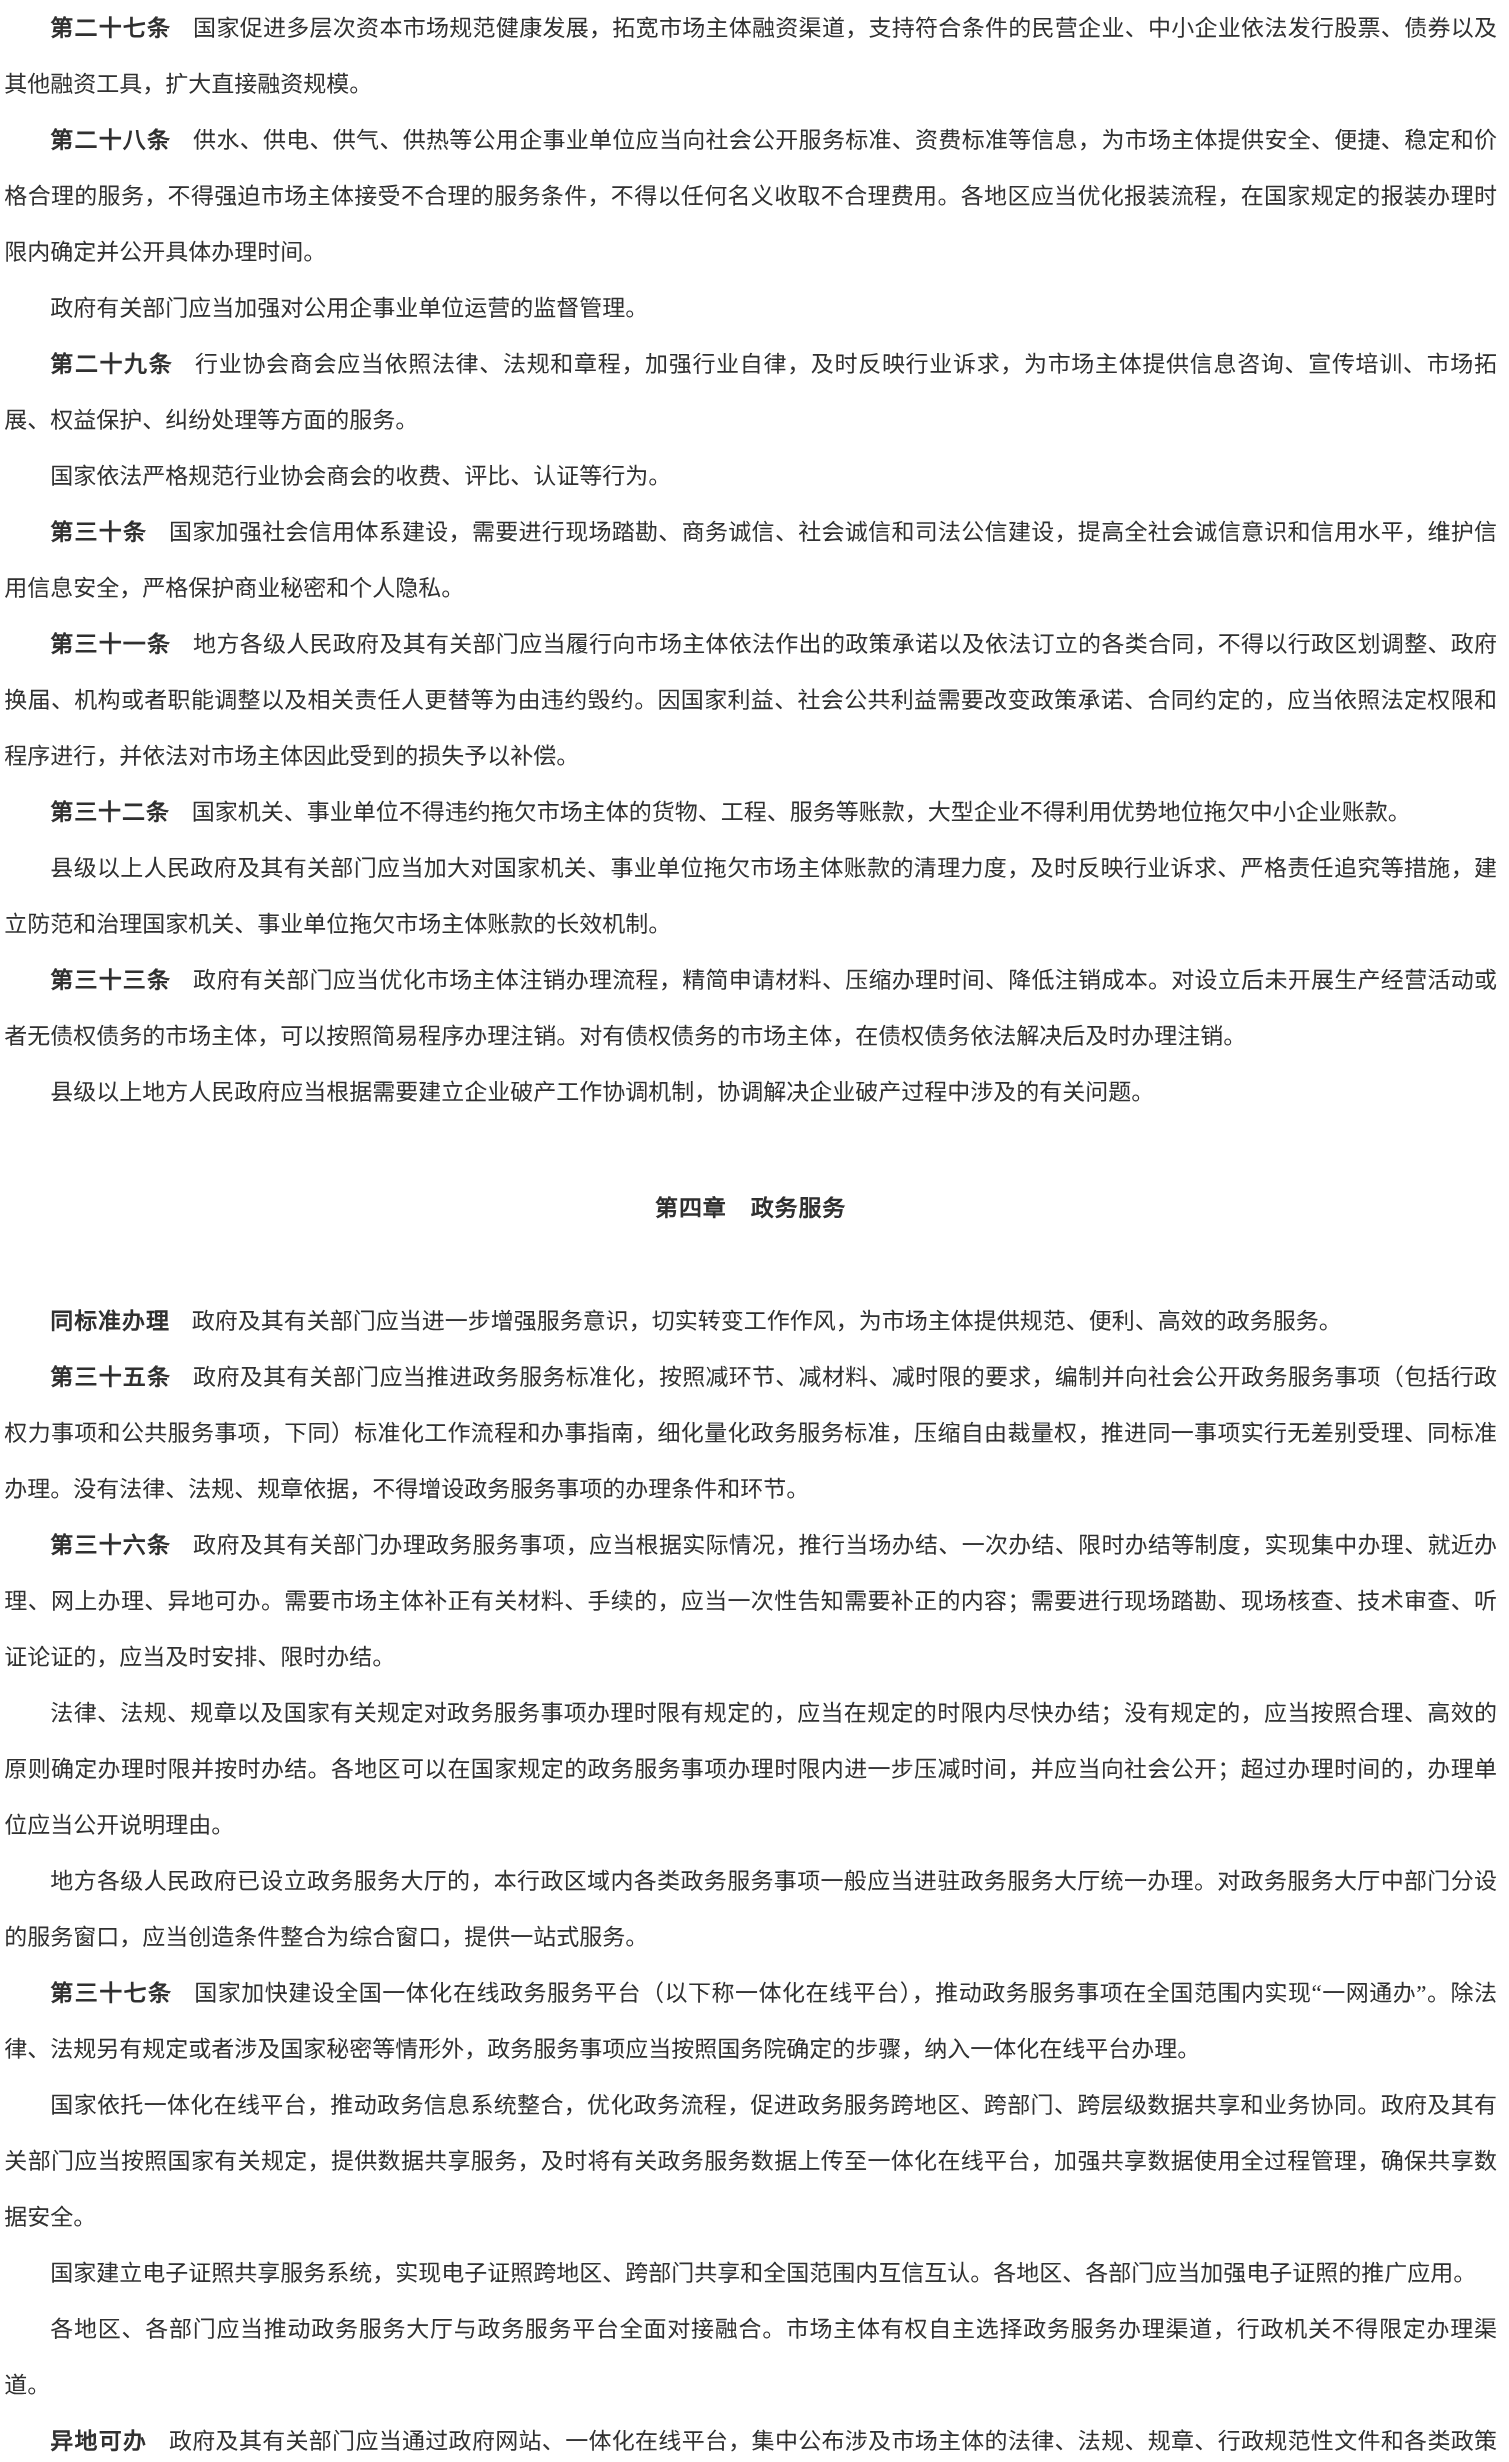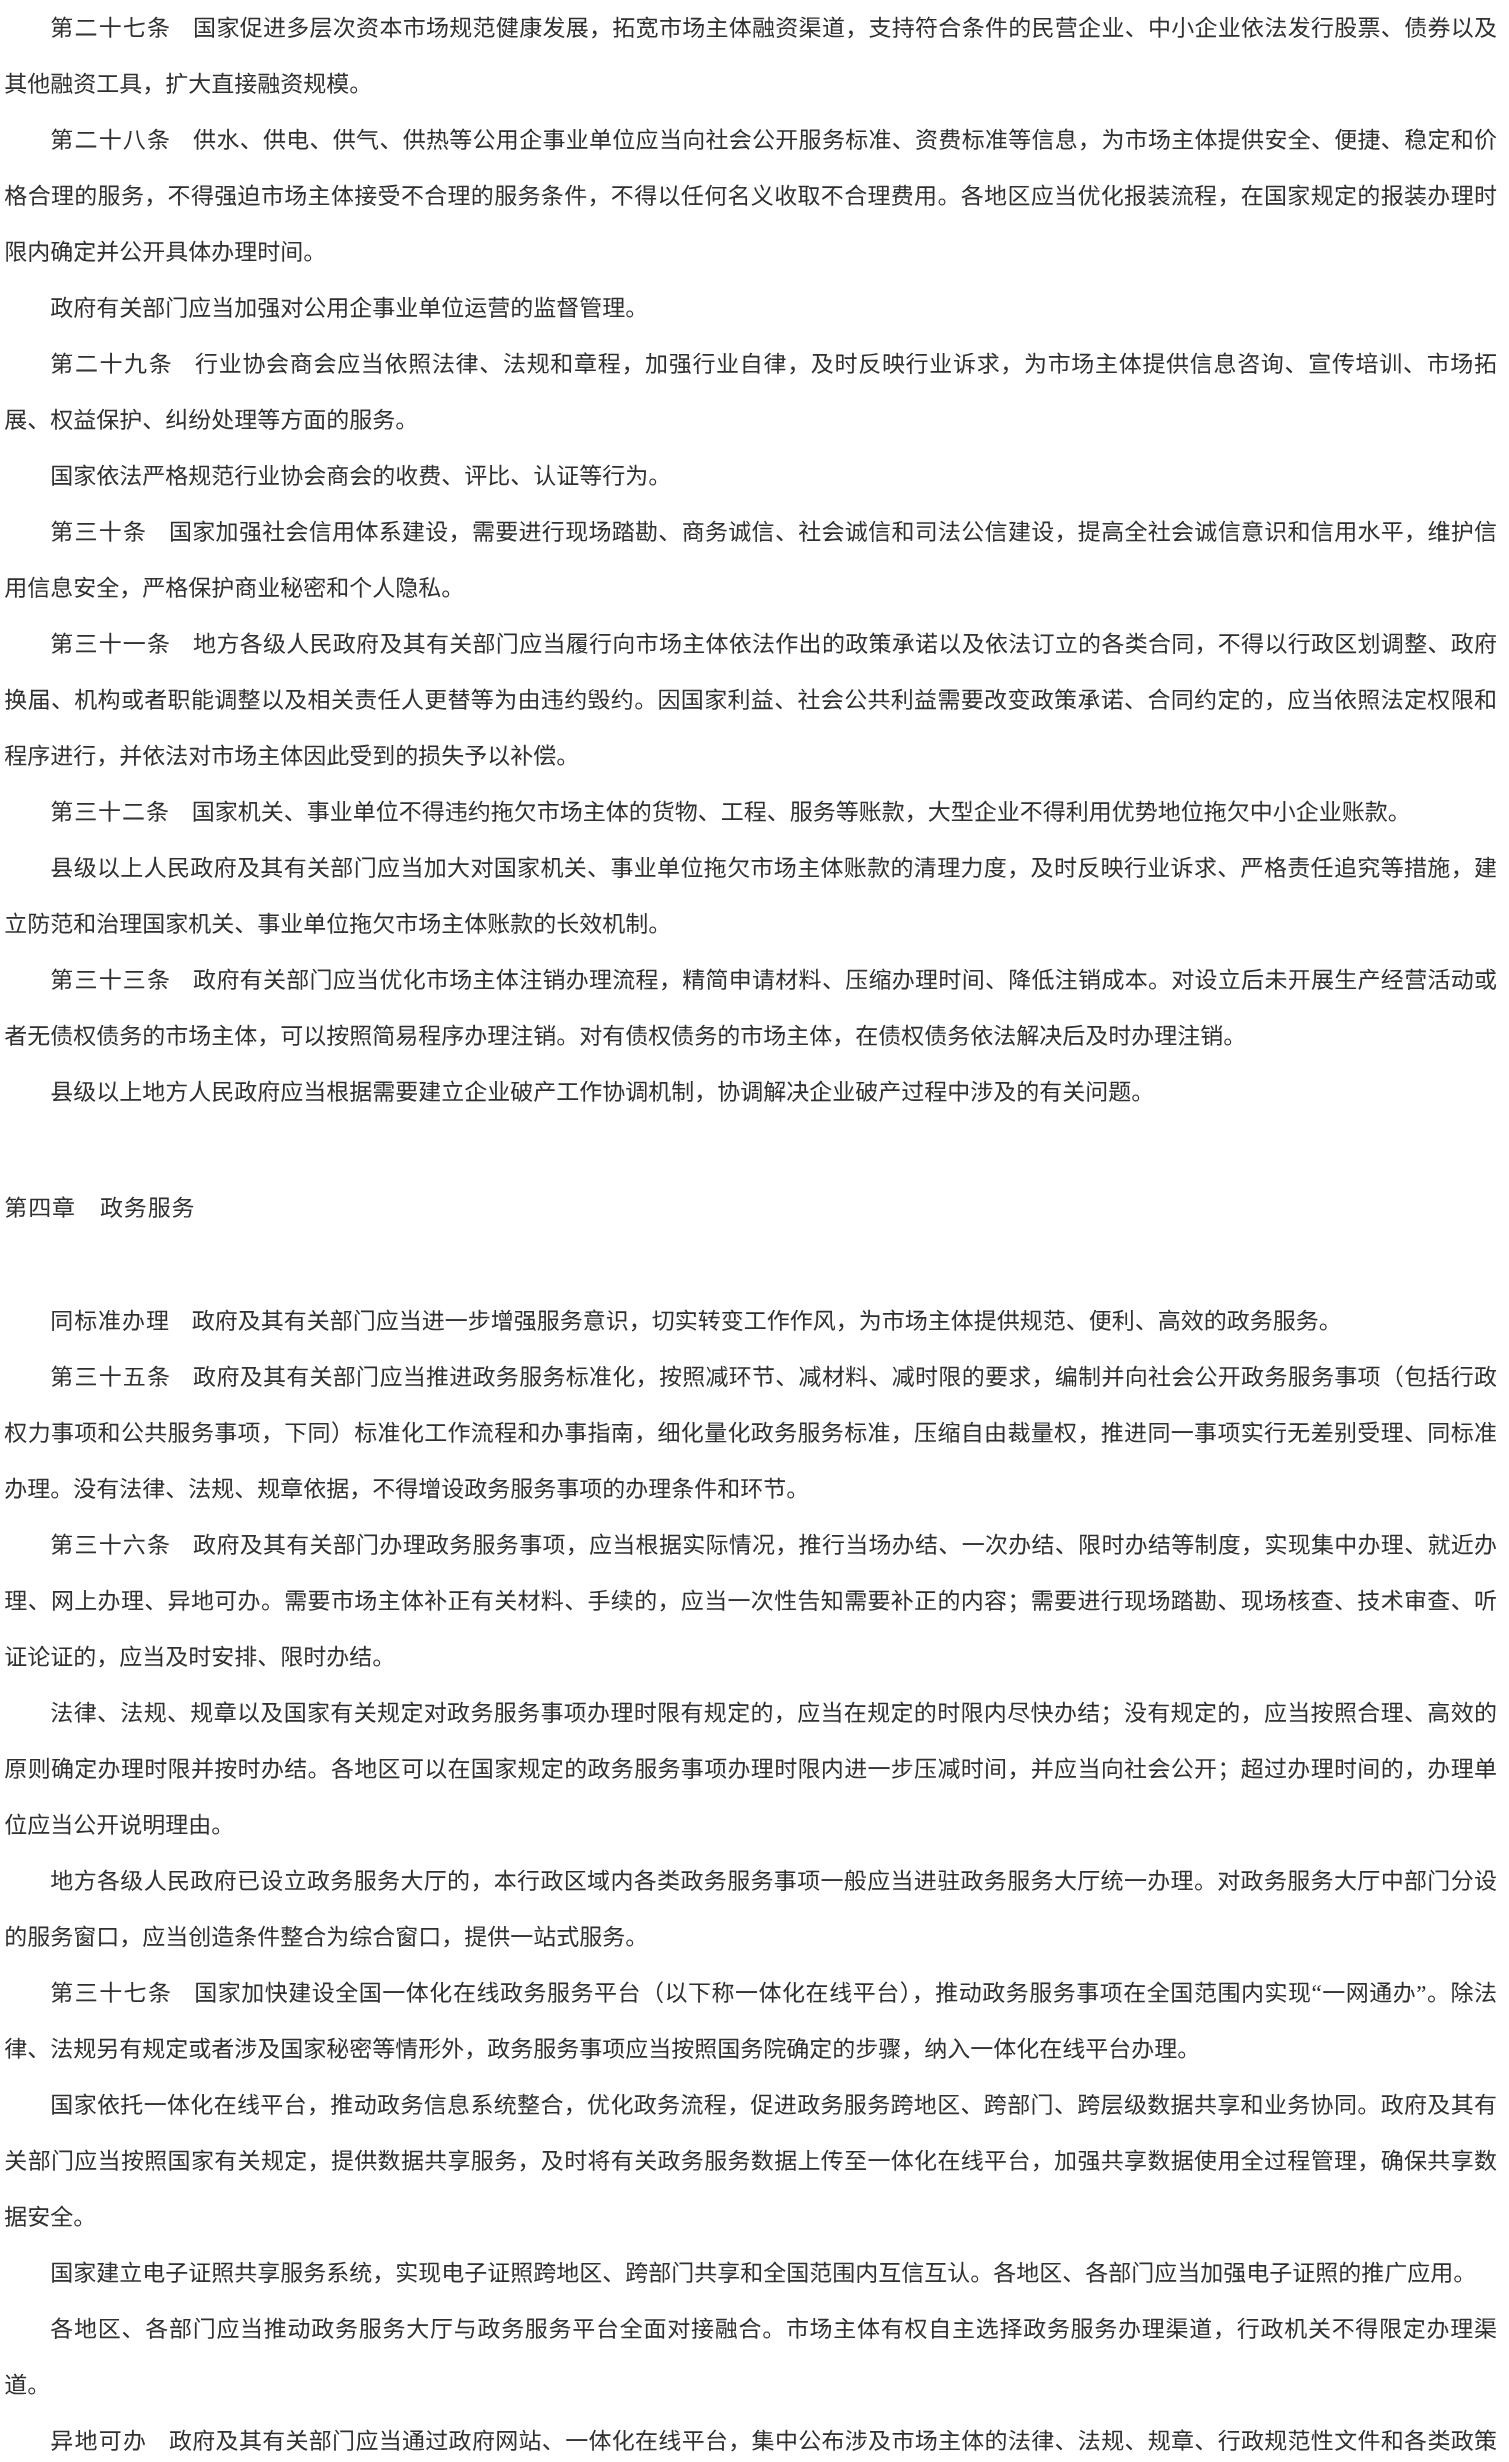--- a/index.html
+++ b/index.html
@@ -18,28 +18,29 @@
     line-height: 56px;
     color: #303030;
     text-align: justify;
   }
   .para {
     margin: 0;
     text-indent: 2em;
     text-align: justify;
   }
   .art-head {
-    font-weight: 400;
+    font-weight: 700;
     margin-right: 0.95em;
     letter-spacing: 0.9px;
   }
   .chapter {
     margin: 60px 0 57px 0;
     text-indent: 0;
-    font-weight: 400;
+    text-align: center;
+    font-weight: 700;
     letter-spacing: 0.9px;
   }
 </style>
 </head>
 <body>
 
 <p class="para"><span class="art-head">第二十七条</span><span>国家促进多层次资本市场规范健康发展，拓宽市场主体融资渠道，支持符合条件的民营企业、中小企业依法发行股票、债券以及其他融资工具，扩大直接融资规模。</span></p>
 <p class="para"><span class="art-head">第二十八条</span><span>供水、供电、供气、供热等公用企事业单位应当向社会公开服务标准、资费标准等信息，为市场主体提供安全、便捷、稳定和价格合理的服务，不得强迫市场主体接受不合理的服务条件，不得以任何名义收取不合理费用。各地区应当优化报装流程，在国家规定的报装办理时限内确定并公开具体办理时间。</span></p>
 <p class="para"><span>政府有关部门应当加强对公用企事业单位运营的监督管理。</span></p>
 <p class="para"><span class="art-head">第二十九条</span><span>行业协会商会应当依照法律、法规和章程，加强行业自律，及时反映行业诉求，为市场主体提供信息咨询、宣传培训、市场拓展、权益保护、纠纷处理等方面的服务。</span></p>

